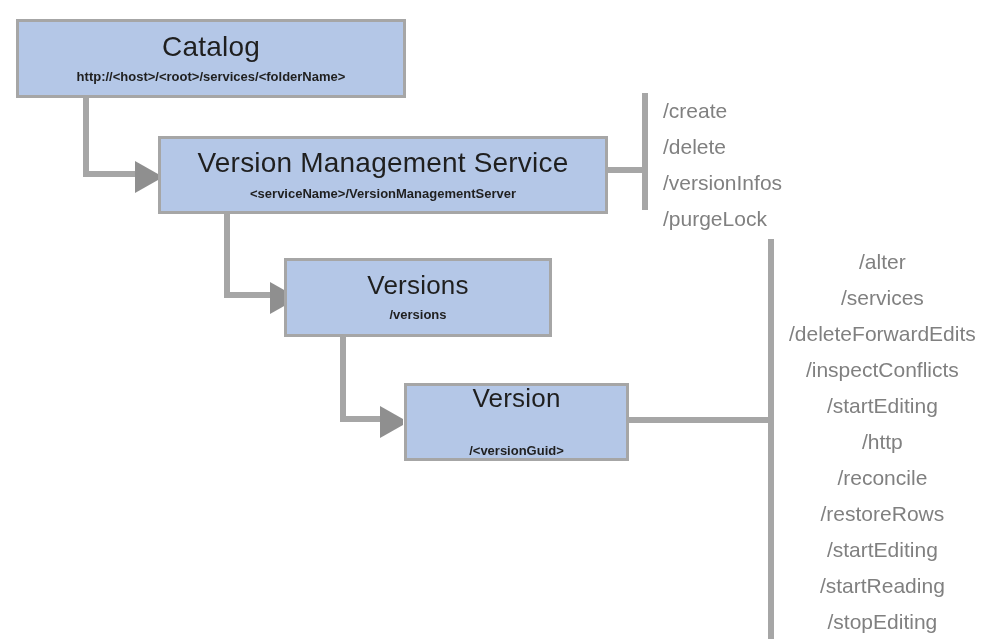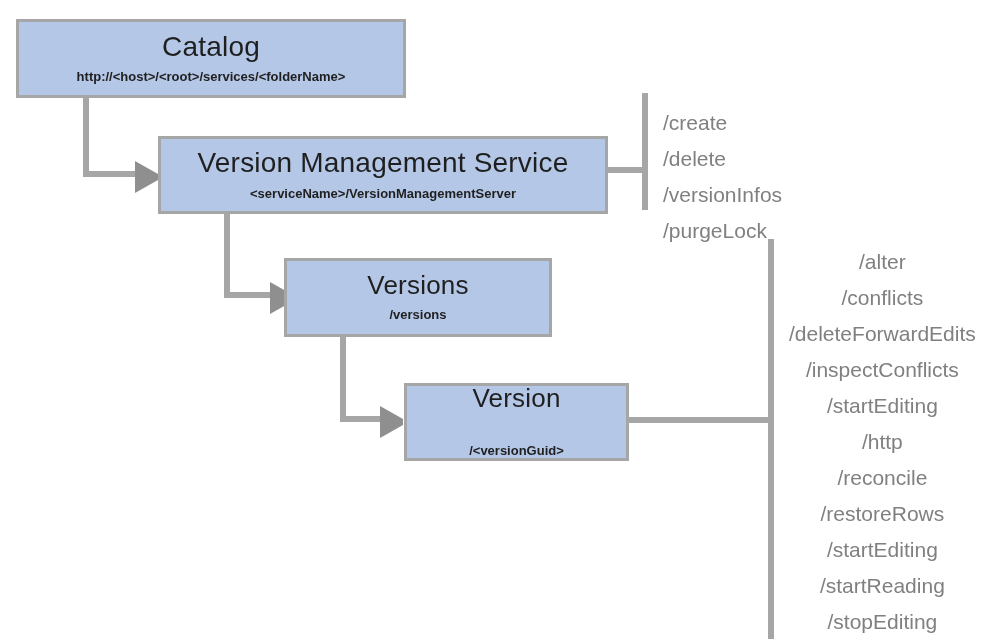--- a/index.html
+++ b/index.html
@@ -99,30 +99,30 @@
   <div class="node" style="left:278px; top:252px; width:268px; height:79px;">
     <div class="node-title" style="font-size:26px;">Versions</div>
     <div class="node-subtitle">/versions</div>
   </div>
 
   <div class="node" style="left:398px; top:377px; width:225px; height:78px;gap:23px;">
     <div class="node-title" style="font-size:26px;">Version</div>
     <div class="node-subtitle">/&lt;versionGuid&gt;</div>
   </div>
 
-  <div class="endpoints" style="left:651px; top:96px;">
+  <div class="endpoints" style="left:651px; top:84px;">
       <div class="endpoint-item">/create</div>
       <div class="endpoint-item">/delete</div>
       <div class="endpoint-item">/versionInfos</div>
       <div class="endpoint-item">/purgeLock</div>
     </div>
 
   <div class="endpoints" style="left:777px; top:235px;text-align:center;">
       <div class="endpoint-item">/alter</div>
-      <div class="endpoint-item">/conflicts</div>
+      <div class="endpoint-item">/services</div>
       <div class="endpoint-item">/deleteForwardEdits</div>
       <div class="endpoint-item">/inspectConflicts</div>
       <div class="endpoint-item">/startEditing</div>
       <div class="endpoint-item">/http</div>
       <div class="endpoint-item">/reconcile</div>
       <div class="endpoint-item">/restoreRows</div>
       <div class="endpoint-item">/startEditing</div>
       <div class="endpoint-item">/startReading</div>
       <div class="endpoint-item">/stopEditing</div>
       <div class="endpoint-item">/stopReading</div>

